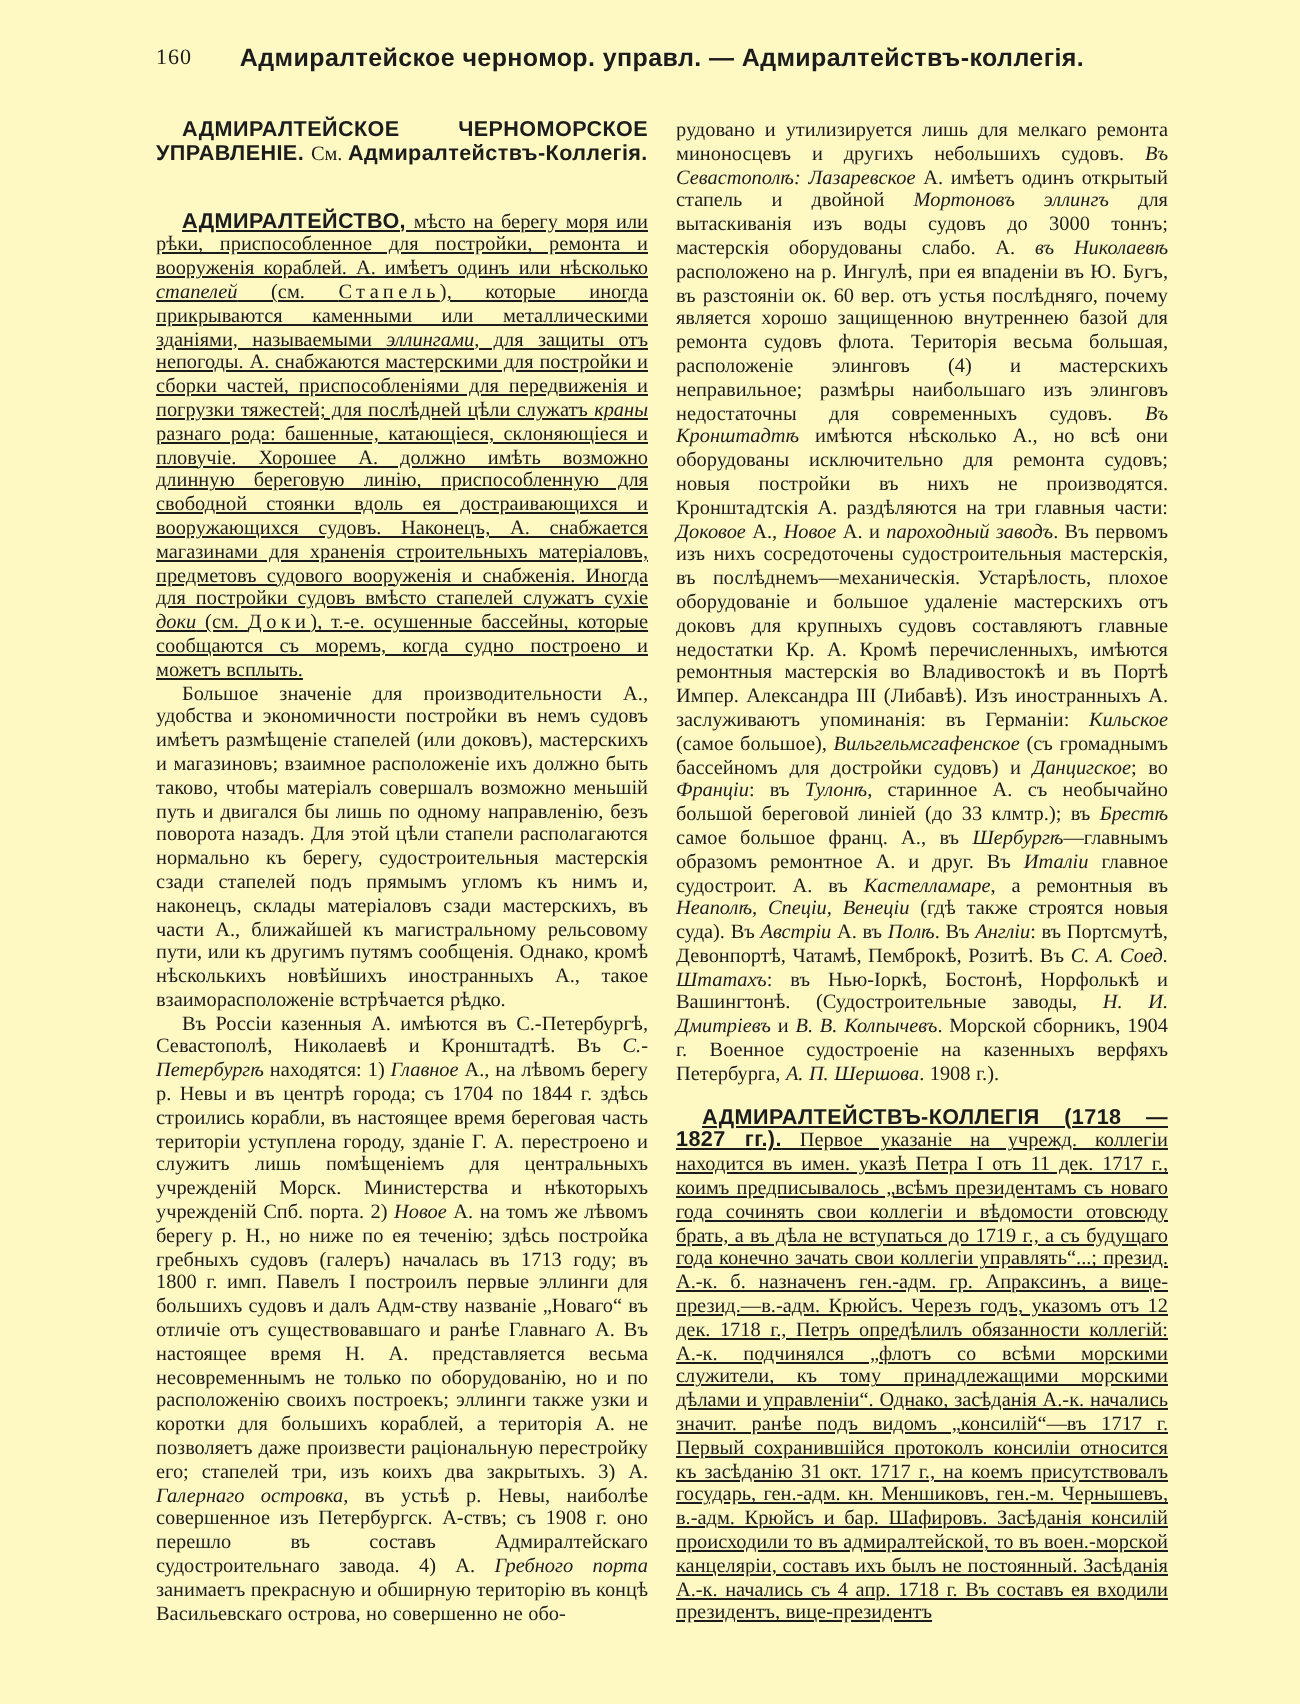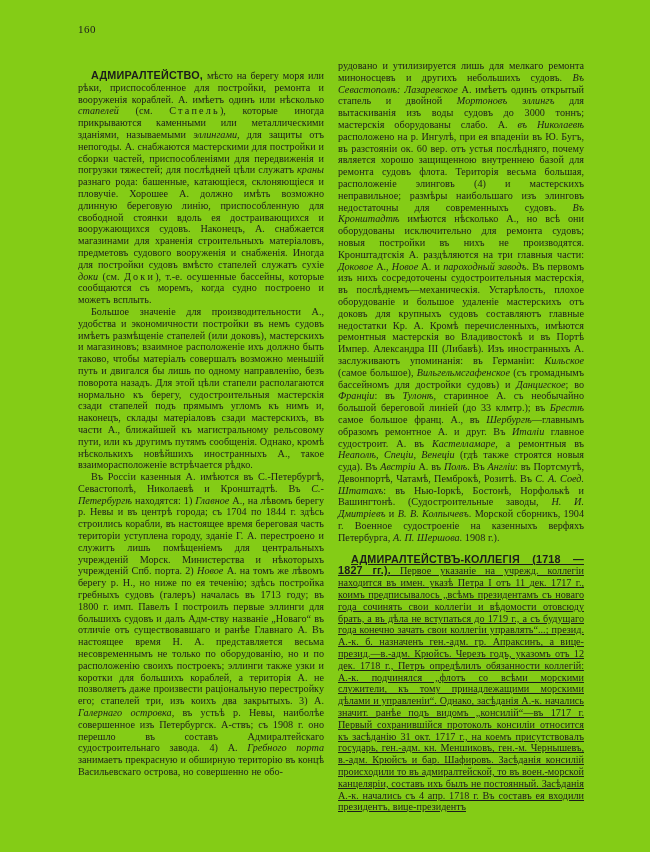--- a/index.html
+++ b/index.html
@@ -1,20 +1,20 @@
 <!DOCTYPE html>
 <html lang="ru"><head>
 <meta charset="utf-8">
 <style>
   html,body { margin:0; padding:0; background:#e8e8e6; }
   .page {
     position:relative;
     width:650px; height:852px;
     margin:0 auto;
-    background:#84cc16;
+    background:#fef9c3;
     color:#1c1c1c;
     font-family:"Liberation Serif", serif;
     overflow:hidden;
   }
   .running-head {
     position:absolute; top:22px; left:78px; width:506px; height:16px;
   }
   .page-num {
     position:absolute; left:0; top:1px;
     font-family:"Liberation Serif", serif;
@@ -32,44 +32,46 @@
   }
   .col { width:246px; }
   .para {
     margin:0;
     text-align:justify;
     font-size:10.2px;
     line-height:11.8px;
     word-spacing:0.2px;
   }
   .indent { text-indent:13px; }
-  .article-gap { margin-top:10px; }
+  .article-gap { margin-top:22px;text-decoration:underline; }
   .article-gap-lg { margin-top:10px;text-decoration:underline; }
   .seg-normal { }
   .seg-italic { font-style:italic; }
   .seg-bold-head {
     font-family:"Liberation Sans", sans-serif;
     font-weight:bold;
     font-size:10.8px;
     letter-spacing:0.2px;
   }
   .seg-spaced { letter-spacing:2.2px; }
 </style>
 </head>
 <body>
 
 <div class="page">
 
   <div class="running-head">
     <span class="page-num">160</span>
+    <span class="head-title">Адмиралтейское черномор. управл. — Адмиралтействъ-коллегія.</span>
   </div>
 
   <div class="columns">
 
     <div class="col col-left">
+      <p class="para indent"><span class="seg-bold-head">АДМИРАЛТЕЙСКОЕ ЧЕРНОМОРСКОЕ УПРАВЛЕНІЕ. </span><span class="seg-normal">См. </span><span class="seg-bold-head">Адмиралтействъ-Коллегія.</span></p>
       <p class="para indent article-gap"><span class="seg-bold-head">АДМИРАЛТЕЙСТВО,</span><span class="seg-normal"> мѣсто на берегу моря или рѣки, приспособленное для постройки, ремонта и вооруженія кораблей. А. имѣетъ одинъ или нѣсколько </span><span class="seg-italic">стапелей</span><span class="seg-normal"> (см. </span><span class="seg-spaced">Стапель</span><span class="seg-normal">), которые иногда прикрываются каменными или металлическими зданіями, называемыми </span><span class="seg-italic">эллингами</span><span class="seg-normal">, для защиты отъ непогоды. А. снабжаются мастерскими для постройки и сборки частей, приспособленіями для передвиженія и погрузки тяжестей; для послѣдней цѣли служатъ </span><span class="seg-italic">краны</span><span class="seg-normal"> разнаго рода: башенные, катающіеся, склоняющіеся и пловучіе. Хорошее А. должно имѣть возможно длинную береговую линію, приспособленную для свободной стоянки вдоль ея достраивающихся и вооружающихся судовъ. Наконецъ, А. снабжается магазинами для храненія строительныхъ матеріаловъ, предметовъ судового вооруженія и снабженія. Иногда для постройки судовъ вмѣсто стапелей служатъ сухіе </span><span class="seg-italic">доки</span><span class="seg-normal"> (см. </span><span class="seg-spaced">Доки</span><span class="seg-normal">), т.-е. осушенные бассейны, которые сообщаются съ моремъ, когда судно построено и можетъ всплыть.</span></p>
       <p class="para indent"><span class="seg-normal">Большое значеніе для производительности А., удобства и экономичности постройки въ немъ судовъ имѣетъ размѣщеніе стапелей (или доковъ), мастерскихъ и магазиновъ; взаимное расположеніе ихъ должно быть таково, чтобы матеріалъ совершалъ возможно меньшій путь и двигался бы лишь по одному направленію, безъ поворота назадъ. Для этой цѣли стапели располагаются нормально къ берегу, судостроительныя мастерскія сзади стапелей подъ прямымъ угломъ къ нимъ и, наконецъ, склады матеріаловъ сзади мастерскихъ, въ части А., ближайшей къ магистральному рельсовому пути, или къ другимъ путямъ сообщенія. Однако, кромѣ нѣсколькихъ новѣйшихъ иностранныхъ А., такое взаиморасположеніе встрѣчается рѣдко.</span></p>
       <p class="para indent"><span class="seg-normal">Въ Россіи казенныя А. имѣются въ С.-Петербургѣ, Севастополѣ, Николаевѣ и Кронштадтѣ. Въ </span><span class="seg-italic">С.-Петербургѣ</span><span class="seg-normal"> находятся: 1) </span><span class="seg-italic">Главное</span><span class="seg-normal"> А., на лѣвомъ берегу р. Невы и въ центрѣ города; съ 1704 по 1844 г. здѣсь строились корабли, въ настоящее время береговая часть територіи уступлена городу, зданіе Г. А. перестроено и служитъ лишь помѣщеніемъ для центральныхъ учрежденій Морск. Министерства и нѣкоторыхъ учрежденій Спб. порта. 2) </span><span class="seg-italic">Новое</span><span class="seg-normal"> А. на томъ же лѣвомъ берегу р. Н., но ниже по ея теченію; здѣсь постройка гребныхъ судовъ (галеръ) началась въ 1713 году; въ 1800 г. имп. Павелъ I построилъ первые эллинги для большихъ судовъ и далъ Адм-ству названіе „Новаго“ въ отличіе отъ существовавшаго и ранѣе Главнаго А. Въ настоящее время Н. А. представляется весьма несовременнымъ не только по оборудованію, но и по расположенію своихъ построекъ; эллинги также узки и коротки для большихъ кораблей, а територія А. не позволяетъ даже произвести раціональную перестройку его; стапелей три, изъ коихъ два закрытыхъ. 3) А. </span><span class="seg-italic">Галернаго островка</span><span class="seg-normal">, въ устьѣ р. Невы, наиболѣе совершенное изъ Петербургск. А-ствъ; съ 1908 г. оно перешло въ составъ Адмиралтейскаго судостроительнаго завода. 4) А. </span><span class="seg-italic">Гребного порта</span><span class="seg-normal"> занимаетъ прекрасную и обширную територію въ концѣ Васильевскаго острова, но совершенно не обо-</span></p>
     </div>
 
     <div class="col col-right">
       <p class="para"><span class="seg-normal">рудовано и утилизируется лишь для мелкаго ремонта миноносцевъ и другихъ небольшихъ судовъ. </span><span class="seg-italic">Въ Севастополѣ: Лазаревское</span><span class="seg-normal"> А. имѣетъ одинъ открытый стапель и двойной </span><span class="seg-italic">Мортоновъ эллингъ</span><span class="seg-normal"> для вытаскиванія изъ воды судовъ до 3000 тоннъ; мастерскія оборудованы слабо. А. </span><span class="seg-italic">въ Николаевѣ</span><span class="seg-normal"> расположено на р. Ингулѣ, при ея впаденіи въ Ю. Бугъ, въ разстояніи ок. 60 вер. отъ устья послѣдняго, почему является хорошо защищенною внутреннею базой для ремонта судовъ флота. Територія весьма большая, расположеніе элинговъ (4) и мастерскихъ неправильное; размѣры наибольшаго изъ элинговъ недостаточны для современныхъ судовъ. </span><span class="seg-italic">Въ Кронштадтѣ</span><span class="seg-normal"> имѣются нѣсколько А., но всѣ они оборудованы исключительно для ремонта судовъ; новыя постройки въ нихъ не производятся. Кронштадтскія А. раздѣляются на три главныя части: </span><span class="seg-italic">Доковое</span><span class="seg-normal"> А., </span><span class="seg-italic">Новое</span><span class="seg-normal"> А. и </span><span class="seg-italic">пароходный заводъ</span><span class="seg-normal">. Въ первомъ изъ нихъ сосредоточены судостроительныя мастерскія, въ послѣднемъ—механическія. Устарѣлость, плохое оборудованіе и большое удаленіе мастерскихъ отъ доковъ для крупныхъ судовъ составляютъ главные недостатки Кр. А. Кромѣ перечисленныхъ, имѣются ремонтныя мастерскія во Владивостокѣ и въ Портѣ Импер. Александра III (Либавѣ). Изъ иностранныхъ А. заслуживаютъ упоминанія: въ Германіи: </span><span class="seg-italic">Кильское</span><span class="seg-normal"> (самое большое), </span><span class="seg-italic">Вильгельмсгафенское</span><span class="seg-normal"> (съ громаднымъ бассейномъ для достройки судовъ) и </span><span class="seg-italic">Данцигское</span><span class="seg-normal">; во </span><span class="seg-italic">Франціи</span><span class="seg-normal">: въ </span><span class="seg-italic">Тулонѣ</span><span class="seg-normal">, старинное А. съ необычайно большой береговой линіей (до 33 клмтр.); въ </span><span class="seg-italic">Брестѣ</span><span class="seg-normal"> самое большое франц. А., въ </span><span class="seg-italic">Шербургѣ</span><span class="seg-normal">—главнымъ образомъ ремонтное А. и друг. Въ </span><span class="seg-italic">Италіи</span><span class="seg-normal"> главное судостроит. А. въ </span><span class="seg-italic">Кастелламаре</span><span class="seg-normal">, а ремонтныя въ </span><span class="seg-italic">Неаполѣ, Спеціи, Венеціи</span><span class="seg-normal"> (гдѣ также строятся новыя суда). Въ </span><span class="seg-italic">Австріи</span><span class="seg-normal"> А. въ </span><span class="seg-italic">Полѣ</span><span class="seg-normal">. Въ </span><span class="seg-italic">Англіи</span><span class="seg-normal">: въ Портсмутѣ, Девонпортѣ, Чатамѣ, Пемброкѣ, Розитѣ. Въ </span><span class="seg-italic">С. А. Соед. Штатахъ</span><span class="seg-normal">: въ Нью-Іоркѣ, Бостонѣ, Норфолькѣ и Вашингтонѣ. (Судостроительные заводы, </span><span class="seg-italic">Н. И. Дмитріевъ</span><span class="seg-normal"> и </span><span class="seg-italic">В. В. Колпычевъ</span><span class="seg-normal">. Морской сборникъ, 1904 г. Военное судостроеніе на казенныхъ верфяхъ Петербурга, </span><span class="seg-italic">А. П. Шершова</span><span class="seg-normal">. 1908 г.).</span></p>
       <p class="para indent article-gap-lg"><span class="seg-bold-head">АДМИРАЛТЕЙСТВЪ-КОЛЛЕГІЯ (1718 — 1827 гг.).</span><span class="seg-normal"> Первое указаніе на учрежд. коллегіи находится въ имен. указѣ Петра I отъ 11 дек. 1717 г., коимъ предписывалось „всѣмъ президентамъ съ новаго года сочинять свои коллегіи и вѣдомости отовсюду брать, а въ дѣла не вступаться до 1719 г., а съ будущаго года конечно зачать свои коллегіи управлять“...; презид. А.-к. б. назначенъ ген.-адм. гр. Апраксинъ, а вице-презид.—в.-адм. Крюйсъ. Черезъ годъ, указомъ отъ 12 дек. 1718 г., Петръ опредѣлилъ обязанности коллегій: А.-к. подчинялся „флотъ со всѣми морскими служители, къ тому принадлежащими морскими дѣлами и управленіи“. Однако, засѣданія А.-к. начались значит. ранѣе подъ видомъ „консилій“—въ 1717 г. Первый сохранившійся протоколъ консиліи относится къ засѣданію 31 окт. 1717 г., на коемъ присутствовалъ государь, ген.-адм. кн. Меншиковъ, ген.-м. Чернышевъ, в.-адм. Крюйсъ и бар. Шафировъ. Засѣданія консилій происходили то въ адмиралтейской, то въ воен.-морской канцеляріи, составъ ихъ былъ не постоянный. Засѣданія А.-к. начались съ 4 апр. 1718 г. Въ составъ ея входили президентъ, вице-президентъ</span></p>
     </div>
 

